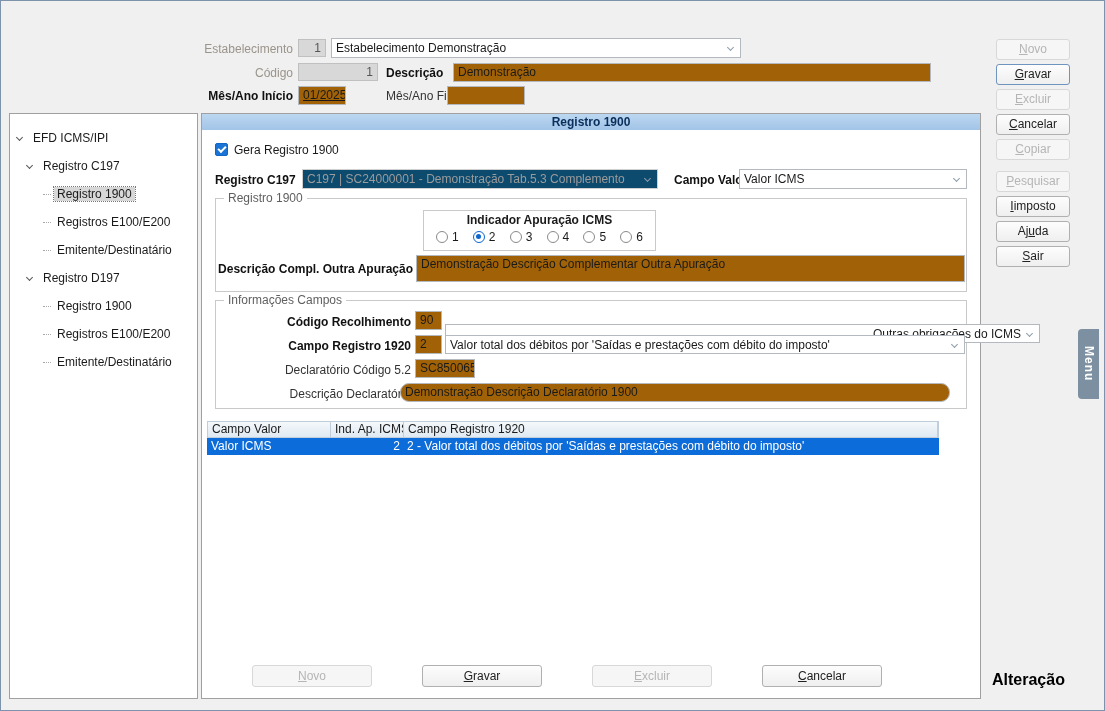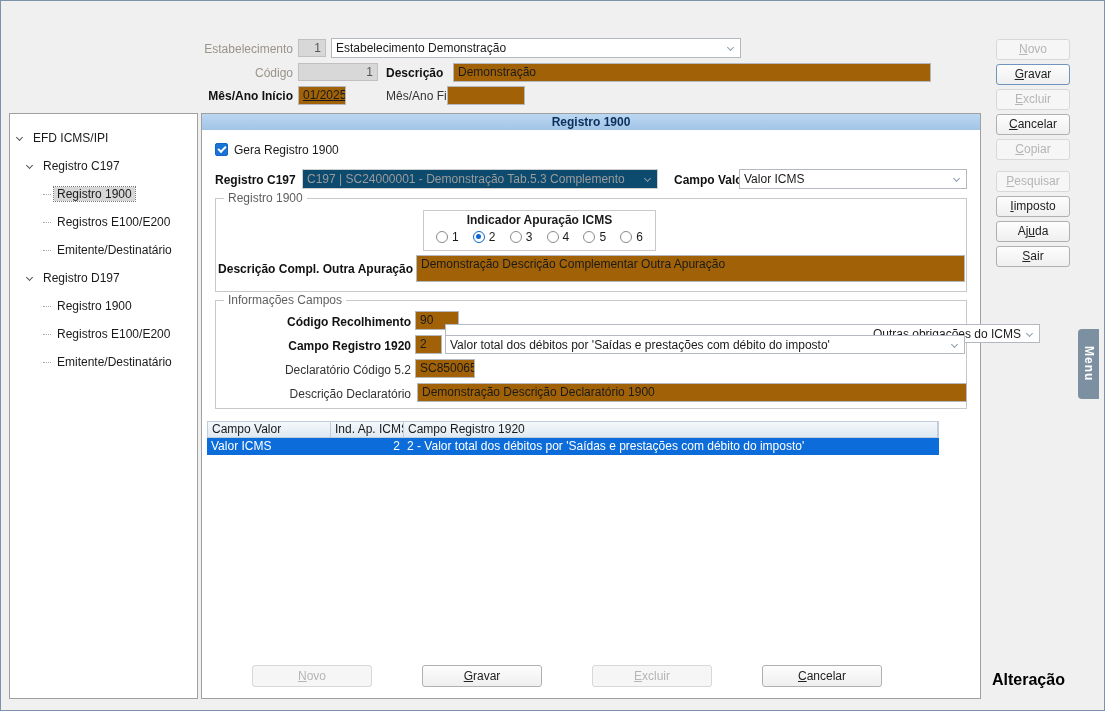--- a/index.html
+++ b/index.html
@@ -186,32 +186,32 @@
         </div>
       </div>
       <div class="lbl bold right" style="left:0; top:62px; width:197px;">Descrição Compl. Outra Apuração</div>
       <div class="tin" style="left:200px; top:56px; width:549px; height:27px;">Demonstração Descrição Complementar Outra Apuração</div>
     </div>
 
     <div class="fieldset" style="left:13px; top:186px; width:752px; height:109px;">
       <span class="legend">Informações Campos</span>
 
       <div class="lbl bold right" style="left:0; top:13px; width:195px;">Código Recolhimento</div>
-      <div class="tin" style="left:199px; top:10px; width:44px; height:19px;">90</div>
+      <div class="tin" style="left:199px; top:10px; width:27px; height:19px;">90</div>
       <div class="combo" style="left:229px; top:23px; width:595px; height:19px;text-align:right;"><span>Outras obrigações do ICMS</span><span class="chev"></span></div>
 
       <div class="lbl bold right" style="left:0; top:37px; width:195px;">Campo Registro 1920</div>
       <div class="tin" style="left:199px; top:34px; width:27px; height:19px;">2</div>
       <div class="combo" style="left:229px; top:34px; width:520px; height:19px;"><span>Valor total dos débitos por 'Saídas e prestações com débito do imposto'</span><span class="chev"></span></div>
 
       <div class="lbl right" style="left:0; top:61px; width:195px; color:#333;">Declaratório Código 5.2</div>
       <div class="tin" style="left:199px; top:58px; width:60px; height:19px;">SC850065</div>
 
       <div class="lbl right" style="left:0; top:85px; width:195px; color:#333;">Descrição Declaratório</div>
-      <div class="tin" style="left:201px; top:82px; width:550px; height:19px;">Demonstração Descrição Declaratório 1900</div>
+      <div class="tin" style="left:184px; top:82px; width:550px; height:19px;border-radius:9px;">Demonstração Descrição Declaratório 1900</div>
     </div>
 
     <div class="grid">
       <div class="grid-header">
         <div class="gh-cell w1">Campo Valor</div>
         <div class="gh-cell w2">Ind. Ap. ICMS</div>
         <div class="gh-cell w3">Campo Registro 1920</div>
       </div>
       <div class="grid-row">
         <div class="gr-cell w1">Valor ICMS</div>

